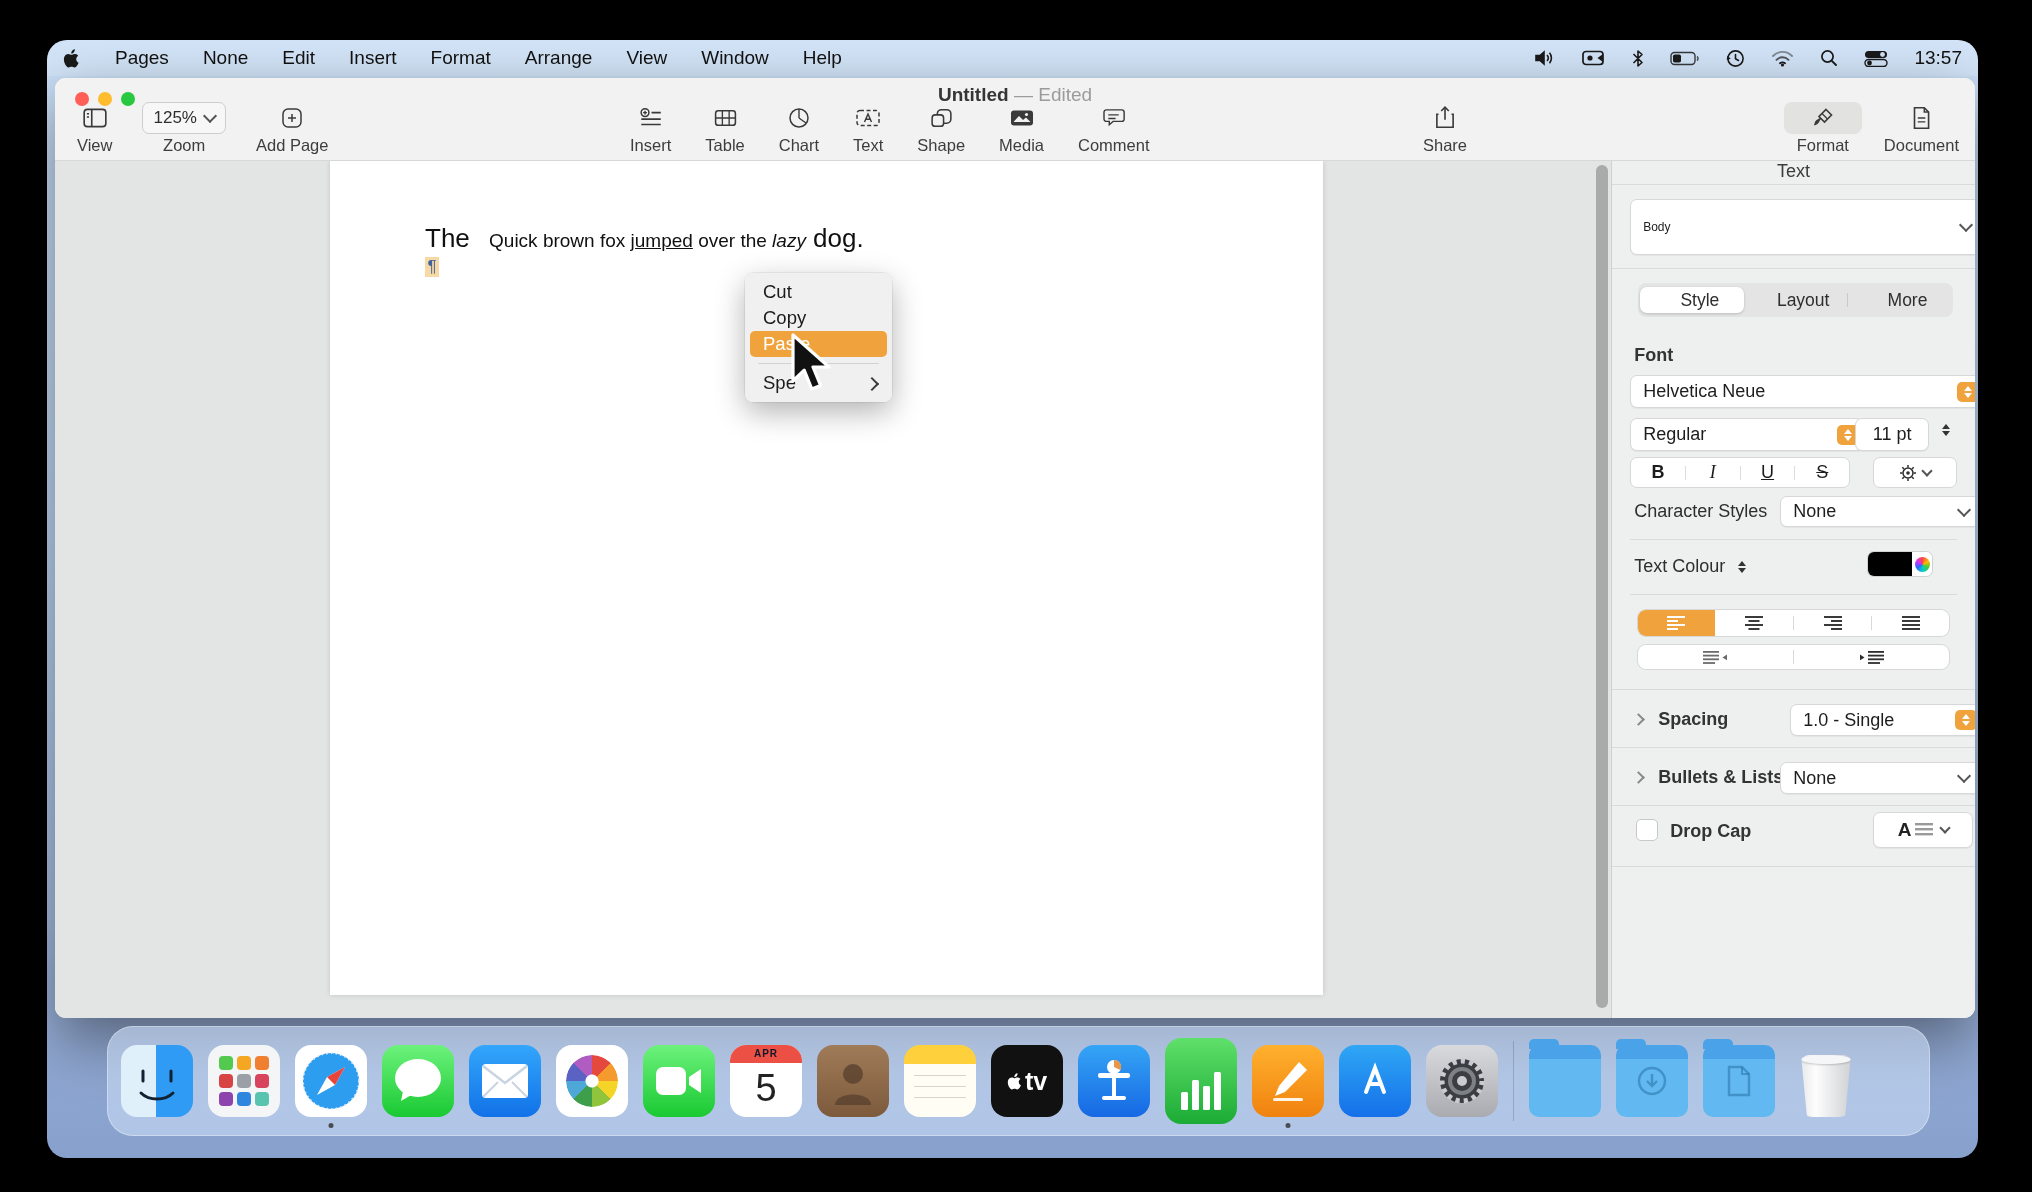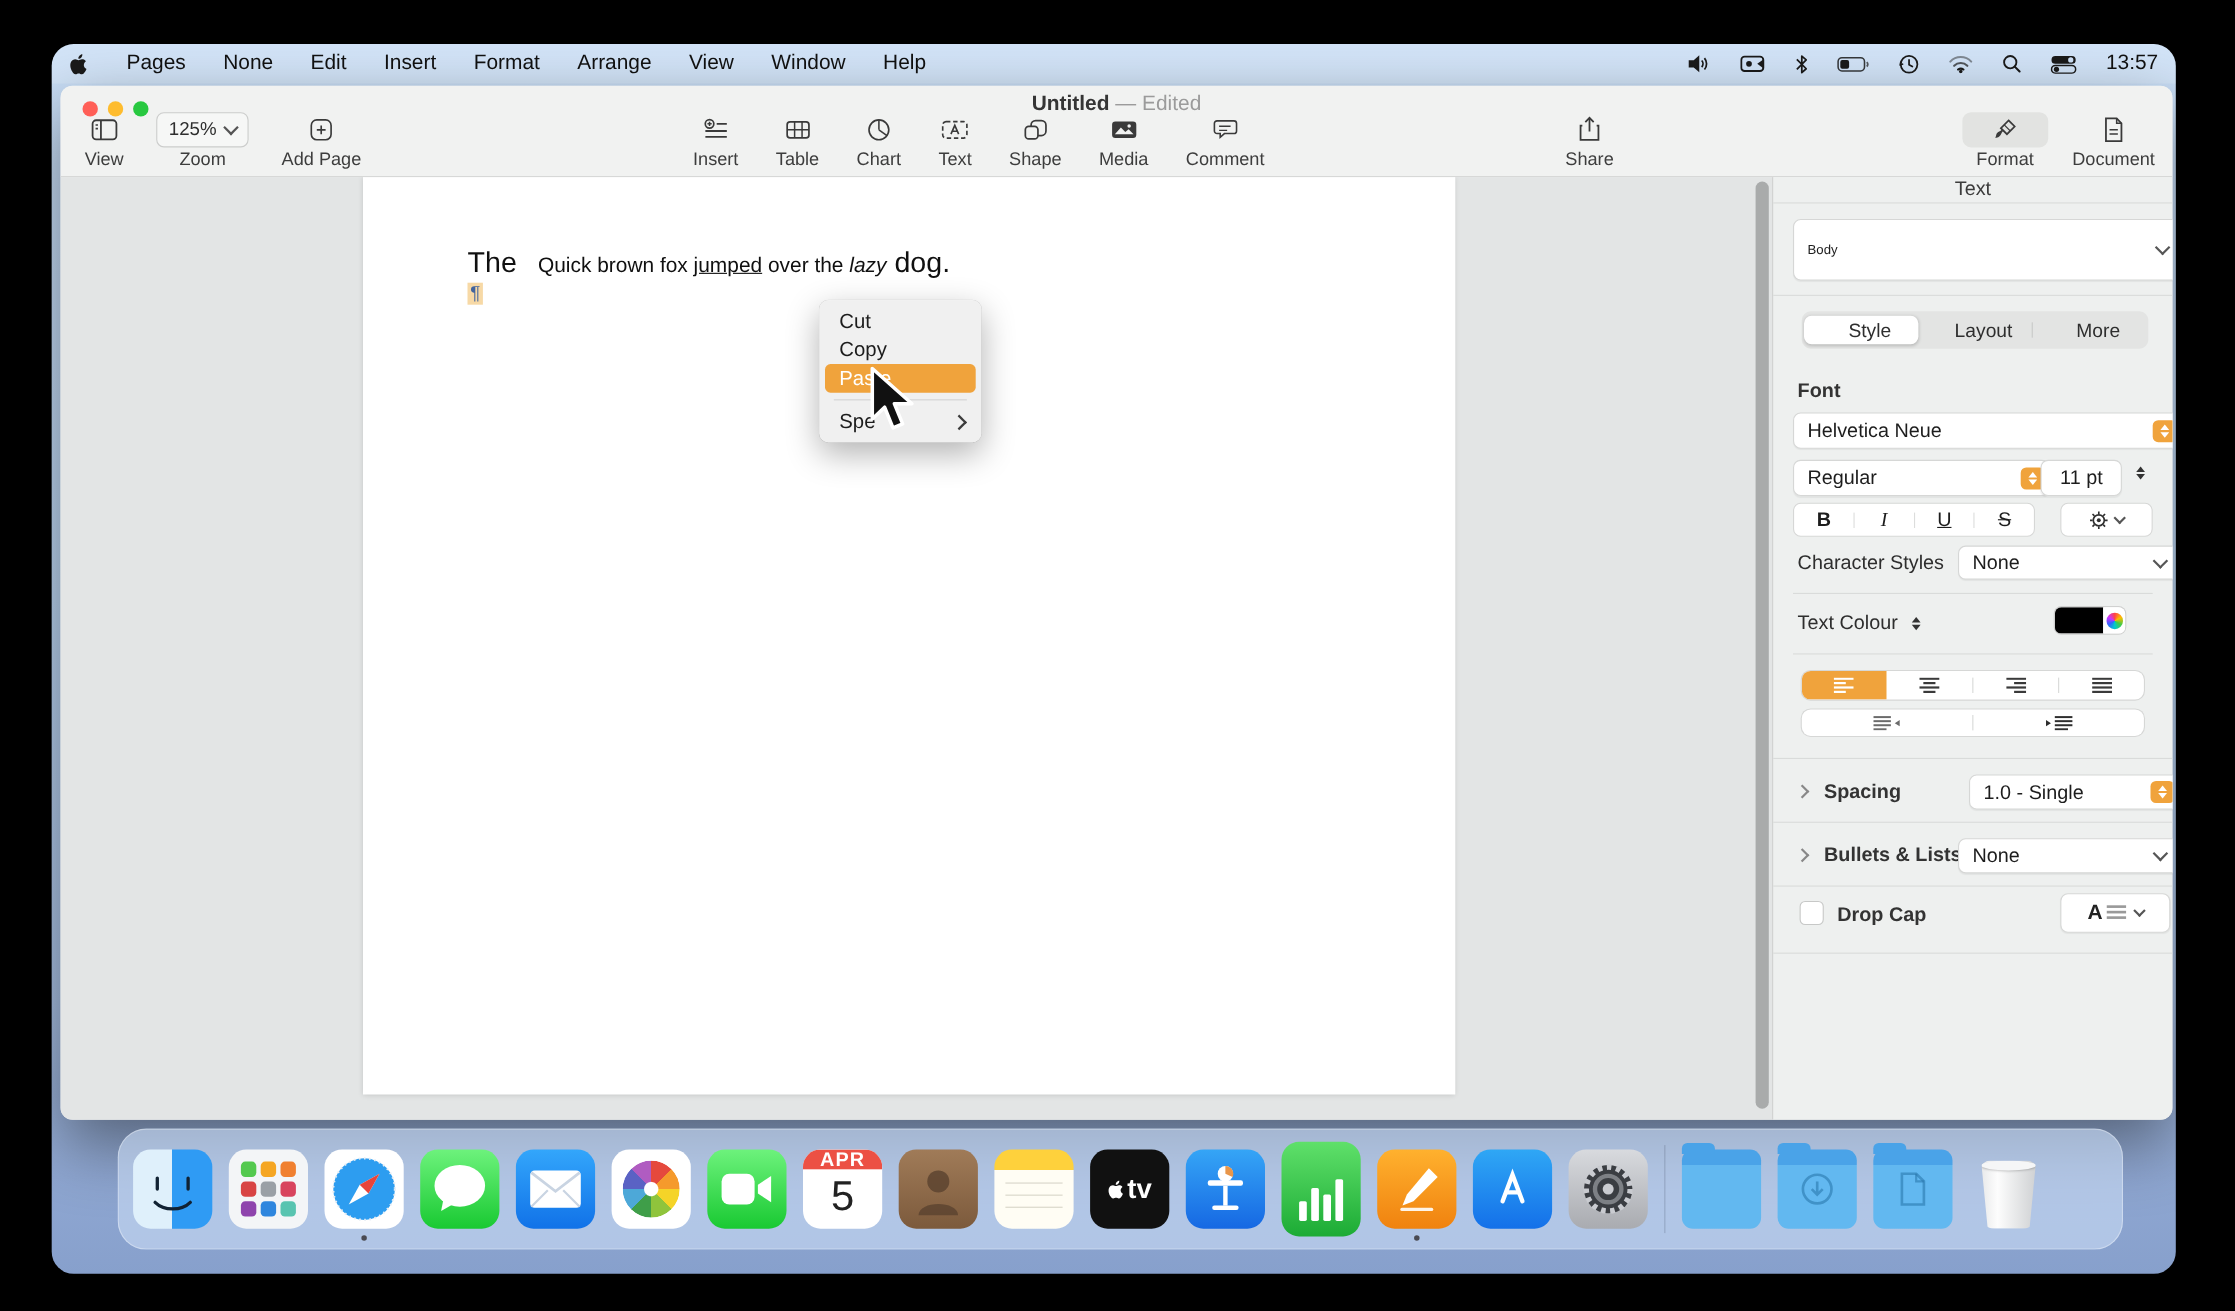--- a/index.html
+++ b/index.html
@@ -120,21 +120,21 @@
   .di-launchpad i{border-radius:4px;display:block;}
   .di-safari{background:#fff;display:flex;align-items:center;justify-content:center;}
   .di-messages{background:linear-gradient(180deg,#6df27c,#19c932);display:flex;align-items:center;justify-content:center;}
   .di-mail{background:linear-gradient(180deg,#33a6fb,#1172e8);display:flex;align-items:center;justify-content:center;}
   .di-photos{background:#fff;display:flex;align-items:center;justify-content:center;}
   .photos-flower{width:52px;height:52px;border-radius:50%;
     background:conic-gradient(#e5493d 0 45deg,#f59a2c 45deg 90deg,#f5d428 90deg 135deg,#8fc43c 135deg 180deg,#3f9e49 180deg 225deg,#4da8d8 225deg 270deg,#5a62c4 270deg 315deg,#b05cc1 315deg 360deg);
     -webkit-mask:radial-gradient(circle,transparent 0 6px,#000 7px);mask:radial-gradient(circle,transparent 0 6px,#000 7px);}
   .di-facetime{background:linear-gradient(180deg,#6df27c,#19c932);display:flex;align-items:center;justify-content:center;}
   .di-calendar{background:#fff;overflow:hidden;text-align:center;}
-  .cal-top{background:#ec5044;color:#ffffff;font-size:18px;font-weight:700;height:18px;line-height:18px;letter-spacing:1px;}
+  .cal-top{background:#ec5044;color:#0f172a;font-size:10px;font-weight:700;height:18px;line-height:18px;letter-spacing:1px;}
   .cal-day{font-size:38px;color:#222;line-height:50px;font-weight:300;}
   .di-contacts{background:linear-gradient(180deg,#a07b58,#7c5a3c);display:flex;align-items:center;justify-content:center;}
   .di-notes{background:linear-gradient(180deg,#fed13c 0 26%,#fffdf4 26% 100%);}
   .di-notes i{display:block;height:1px;background:#d8d5c8;margin:0 10px;}
   .di-notes i:nth-child(1){margin-top:30px;}
   .di-notes i+i{margin-top:10px;}
   .di-appletv{background:#111;display:flex;align-items:center;justify-content:center;color:#fff;}
   .atv{font-size:25px;font-weight:700;letter-spacing:0;}
   .di-keynote{background:linear-gradient(180deg,#35a5f6,#1668e3);display:flex;align-items:center;justify-content:center;}
   .di-numbers{background:linear-gradient(180deg,#5fe06a,#1cab35);display:flex;align-items:flex-end;justify-content:center;gap:4px;padding-bottom:14px;}

